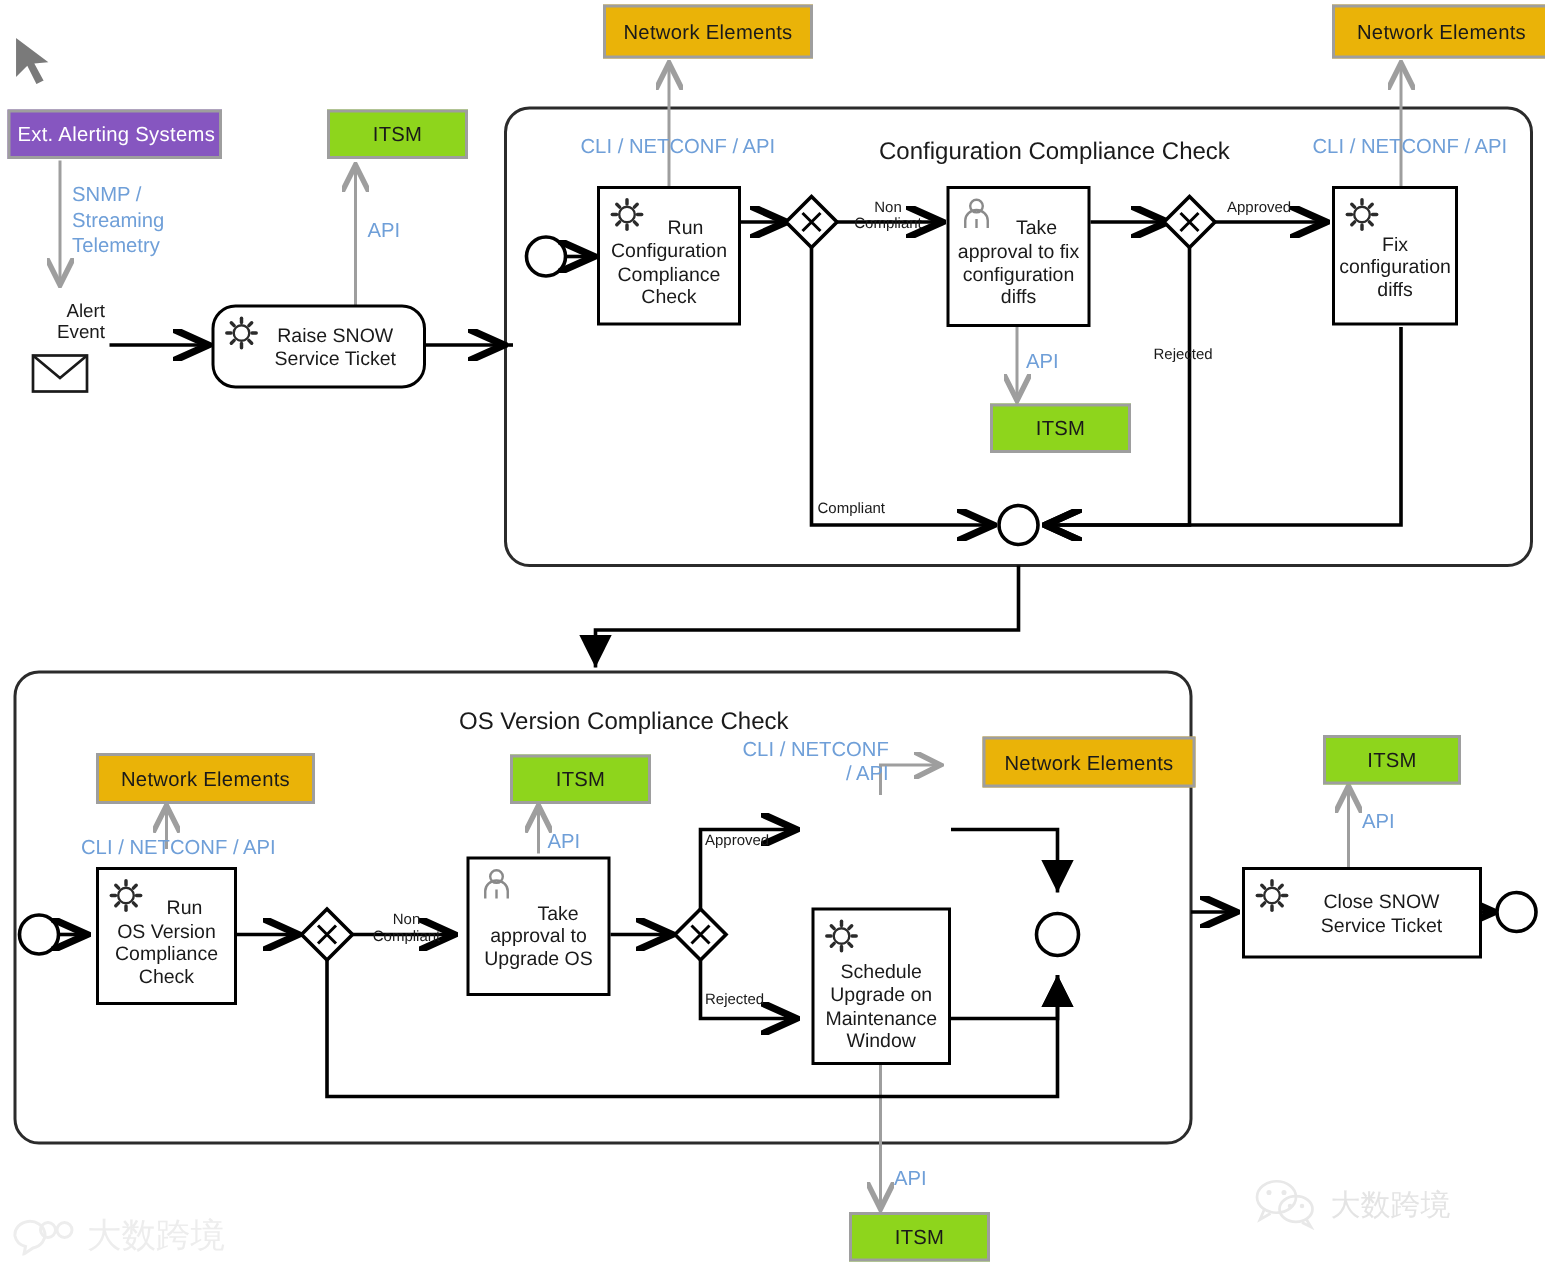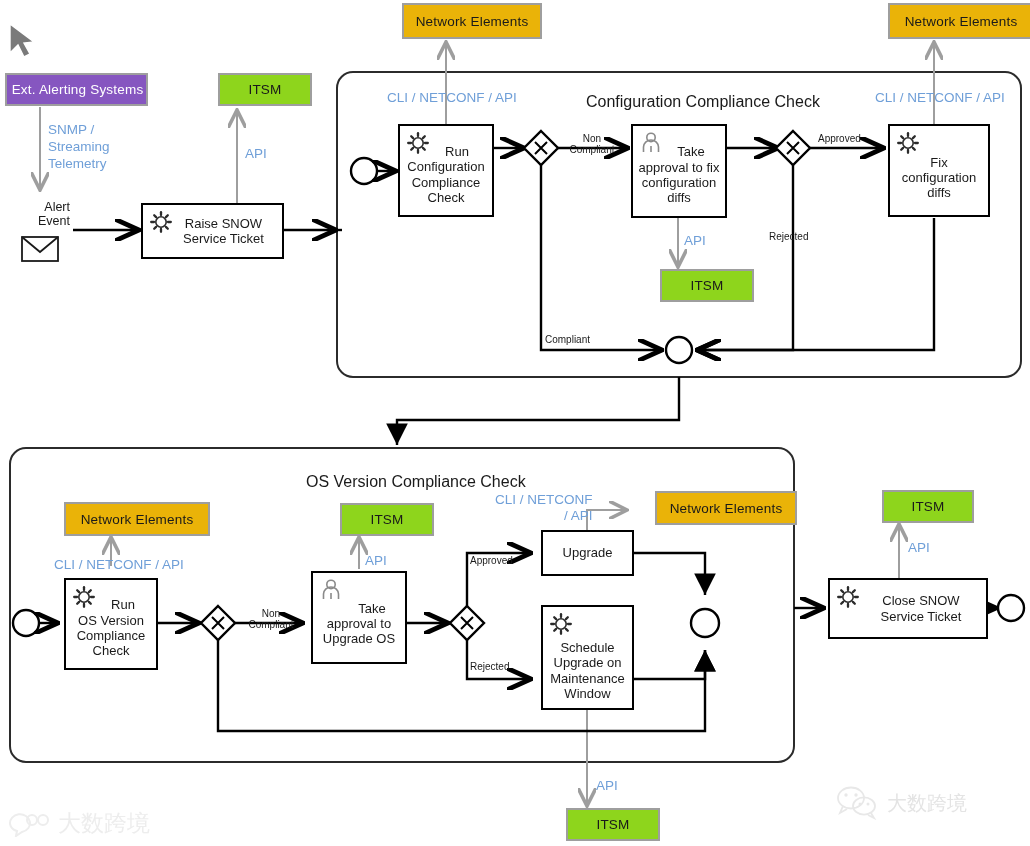--- a/index.html
+++ b/index.html
@@ -151,21 +151,21 @@
   </div>
 
   <div class="sysbox sys-itsm" style="left:854px;top:490px;width:92px;height:33px;">
     <span>ITSM</span>
   </div>
 
   <div class="sysbox sys-itsm" style="left:538px;top:808px;width:94px;height:33px;">
     <span>ITSM</span>
   </div>
 
-  <div class="task" style="left:141px;top:203px;width:143px;height:56px;">
+  <div class="task" style="left:141px;top:203px;width:143px;height:56px;border-radius:16px;">
     <svg class="taskicon" viewBox="0 0 24 24">
       <circle cx="12" cy="12" r="5.2" fill="none" stroke="#2b2b2b" stroke-width="1.6"></circle>
       <g stroke="#2b2b2b" stroke-width="2.3" stroke-linecap="round">
         <path d="M12,2.2 L12,5"></path>
           <path d="M12,19 L12,21.8"></path>
           <path d="M2.2,12 L5,12"></path>
           <path d="M19,12 L21.8,12"></path>
         <path d="M5.2,5.2 L7.1,7.1"></path>
           <path d="M16.9,16.9 L18.8,18.8"></path>
           <path d="M18.8,5.2 L16.9,7.1"></path>
@@ -206,21 +206,21 @@
       <path d="M12,15 L12,21" stroke="#8a8a8a" stroke-width="1.6"></path>
     </svg>
     <span class="tlabel" style="padding-top:8px;">
       <span style="padding-left:24px;display:inline-block;">Take</span><br>
       <span>approval to fix</span><br>
       <span>configuration</span><br>
       <span>diffs</span>
     </span>
   </div>
 
-  <div class="task" style="left:888px;top:124px;width:102px;height:93px;">
+  <div class="task" style="left:888px;top:124px;width:84px;height:93px;">
     <svg class="taskicon" viewBox="0 0 24 24">
       <circle cx="12" cy="12" r="5.2" fill="none" stroke="#2b2b2b" stroke-width="1.6"></circle>
       <g stroke="#2b2b2b" stroke-width="2.3" stroke-linecap="round">
         <path d="M12,2.2 L12,5"></path>
           <path d="M12,19 L12,21.8"></path>
           <path d="M2.2,12 L5,12"></path>
           <path d="M19,12 L21.8,12"></path>
         <path d="M5.2,5.2 L7.1,7.1"></path>
           <path d="M16.9,16.9 L18.8,18.8"></path>
           <path d="M18.8,5.2 L16.9,7.1"></path>
@@ -262,23 +262,20 @@
       <path d="M4.5,21 L4.5,16 A7.5,7 0 0 1 19.5,16 L19.5,21" fill="none" stroke="#8a8a8a" stroke-width="1.6"></path>
       <path d="M12,15 L12,21" stroke="#8a8a8a" stroke-width="1.6"></path>
     </svg>
     <span class="tlabel" style="padding-top:12px;">
       <span style="padding-left:26px;display:inline-block;">Take</span><br>
       <span>approval to</span><br>
       <span>Upgrade OS</span>
     </span>
   </div>
 
-  <div class="task" style="left:541px;top:530px;width:93px;height:46px;">
-    <span class="tlabel">Upgrade</span>
-  </div>
 
   <div class="task" style="left:541px;top:605px;width:93px;height:105px;">
     <svg class="taskicon" viewBox="0 0 24 24">
       <circle cx="12" cy="12" r="5.2" fill="none" stroke="#2b2b2b" stroke-width="1.6"></circle>
       <g stroke="#2b2b2b" stroke-width="2.3" stroke-linecap="round">
         <path d="M12,2.2 L12,5"></path>
           <path d="M12,19 L12,21.8"></path>
           <path d="M2.2,12 L5,12"></path>
           <path d="M19,12 L21.8,12"></path>
         <path d="M5.2,5.2 L7.1,7.1"></path>

